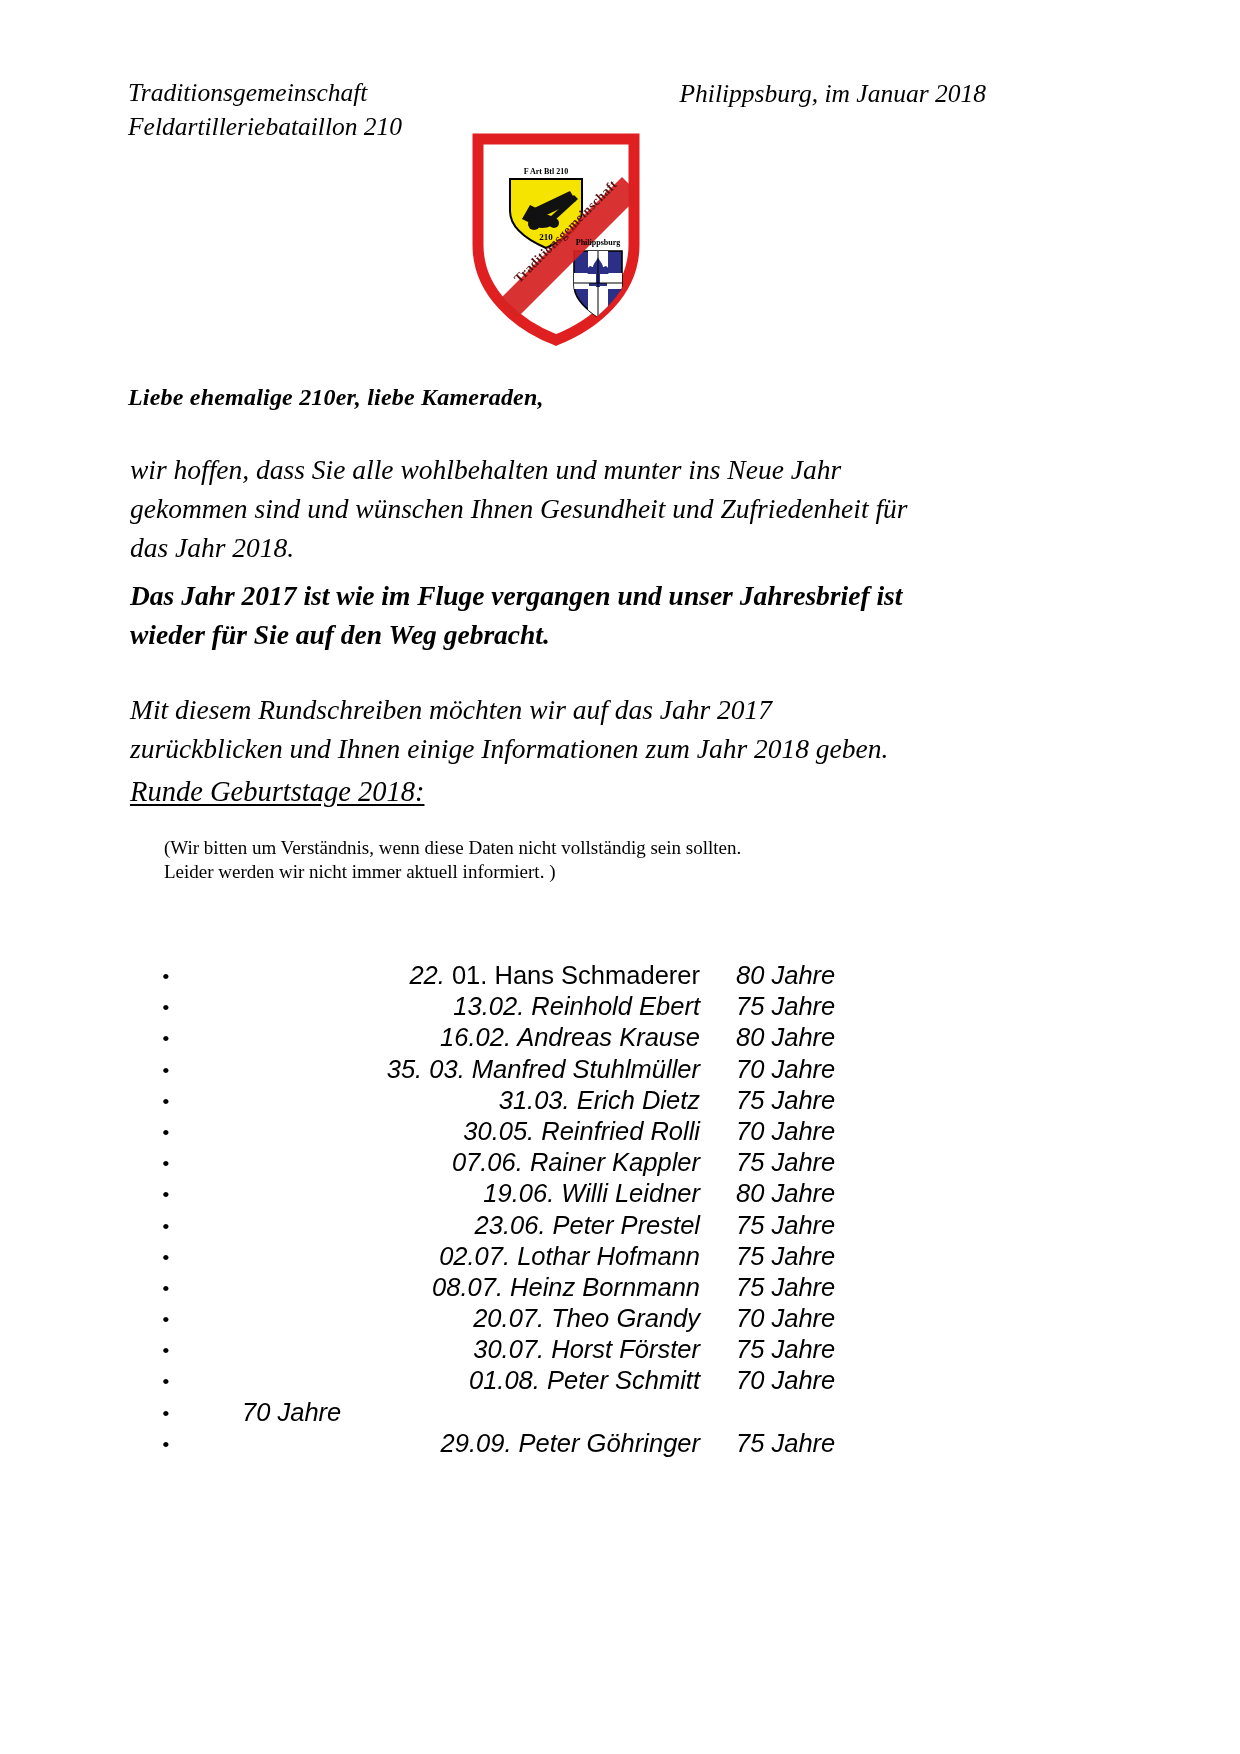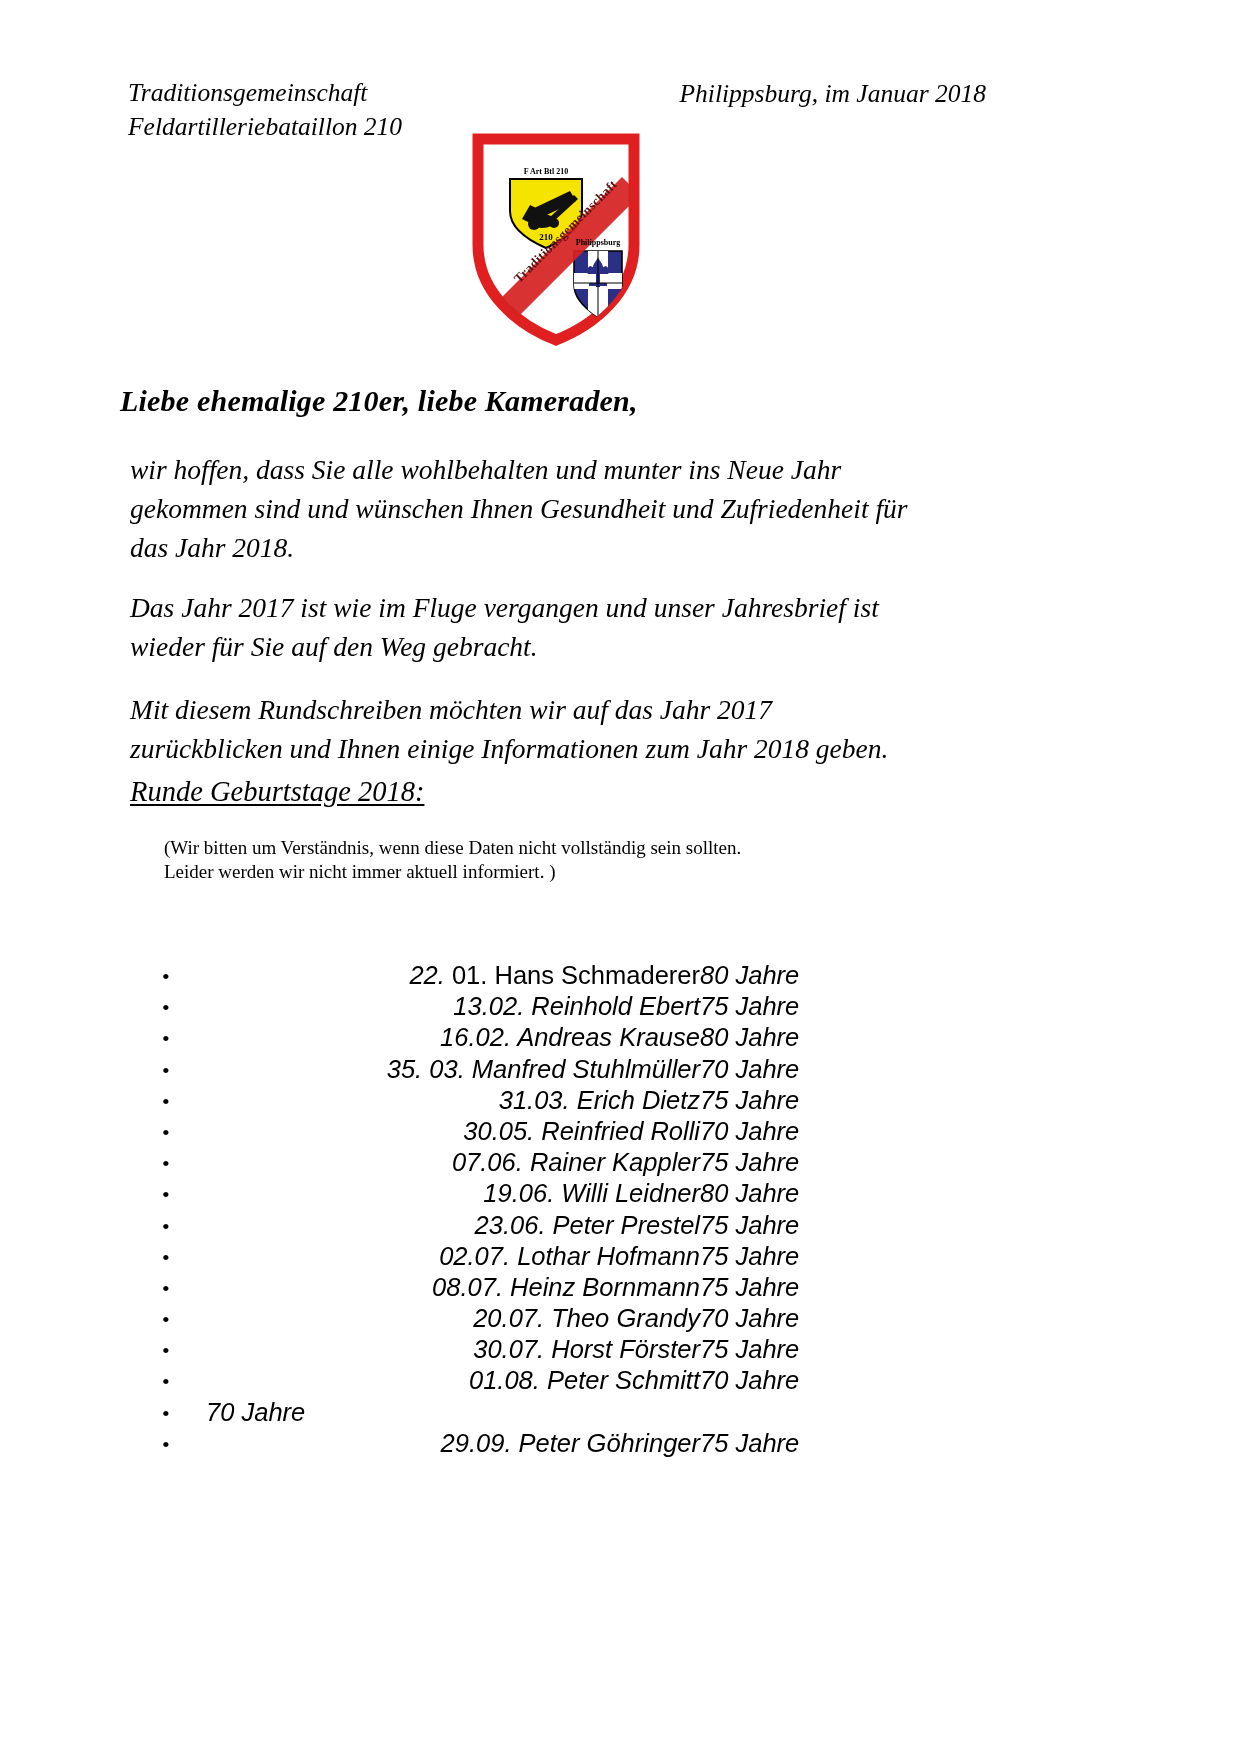--- a/index.html
+++ b/index.html
@@ -50,39 +50,39 @@
     left: 470px;
     top: 133px;
     width: 172px;
     height: 213px;
   }
   .emblem-wrap svg { display: block; width: 172px; height: 213px; }
 
   
   .greeting {
     position: absolute;
-    left: 120px;
+    left: 128px;
     top: 384px;
     font-style: italic;
     font-weight: bold;
-    font-size: 30px;
+    font-size: 24px;
     letter-spacing: 0.2px;
   }
 
   .para {
     position: absolute;
     left: 130px;
     font-style: italic;
     font-size: 27.5px;
     line-height: 1.42;
     width: 860px;
     white-space: pre-line;
   }
   .para-1 { top: 450px; }
-  .para-2 { top: 588px; }
+  .para-2 { top: 576px; font-weight: bold; }
   .para-3 { top: 690px; }
 
   .section-heading {
     position: absolute;
     left: 130px;
     top: 776px;
     font-style: italic;
     font-weight: normal;
     font-size: 28.5px;
     text-decoration: underline;
@@ -129,20 +129,21 @@
     line-height: 31.2px;
   }
   .entry {
     flex: 0 0 494px;
     white-space: pre;
     text-align: right;
   }
   .age {
     flex: 0 0 auto;
     white-space: pre;
+    margin-left: 36px;
   }
   .upright { font-style: normal; }
 </style>
 </head>
 <body>
 
 <div class="page">
 
   <div class="letterhead">
     <div class="lh-left">Traditionsgemeinschaft

